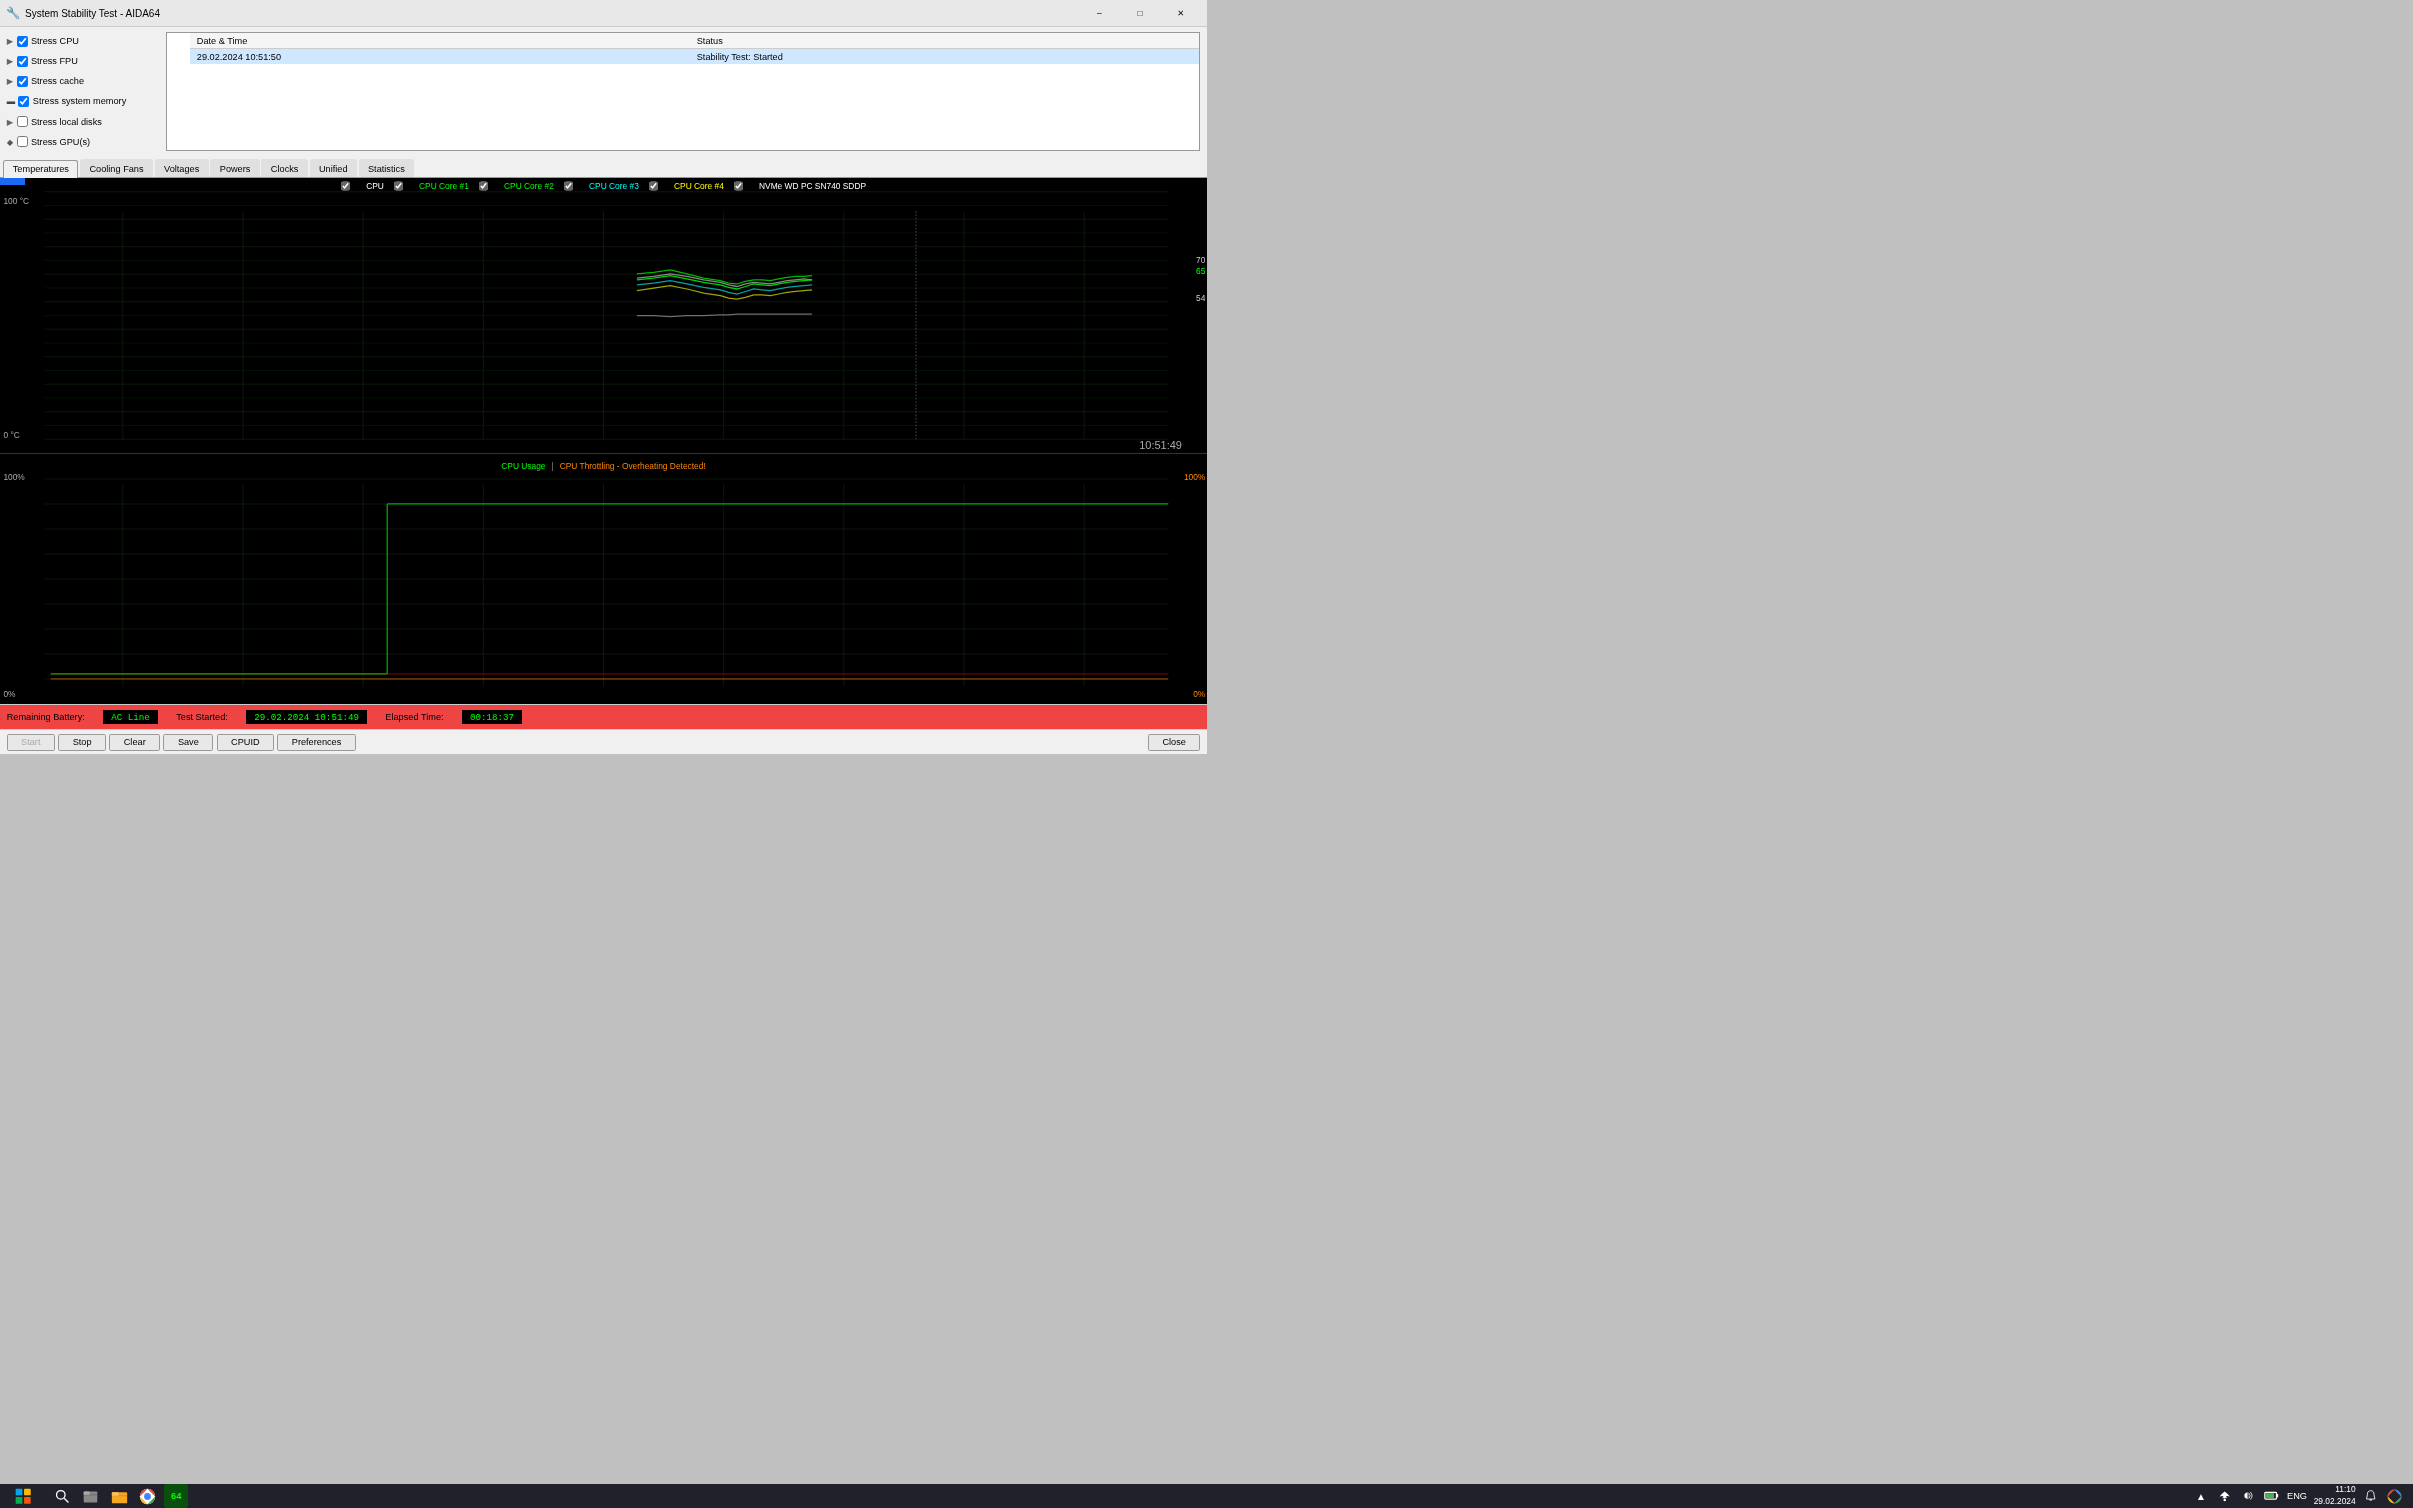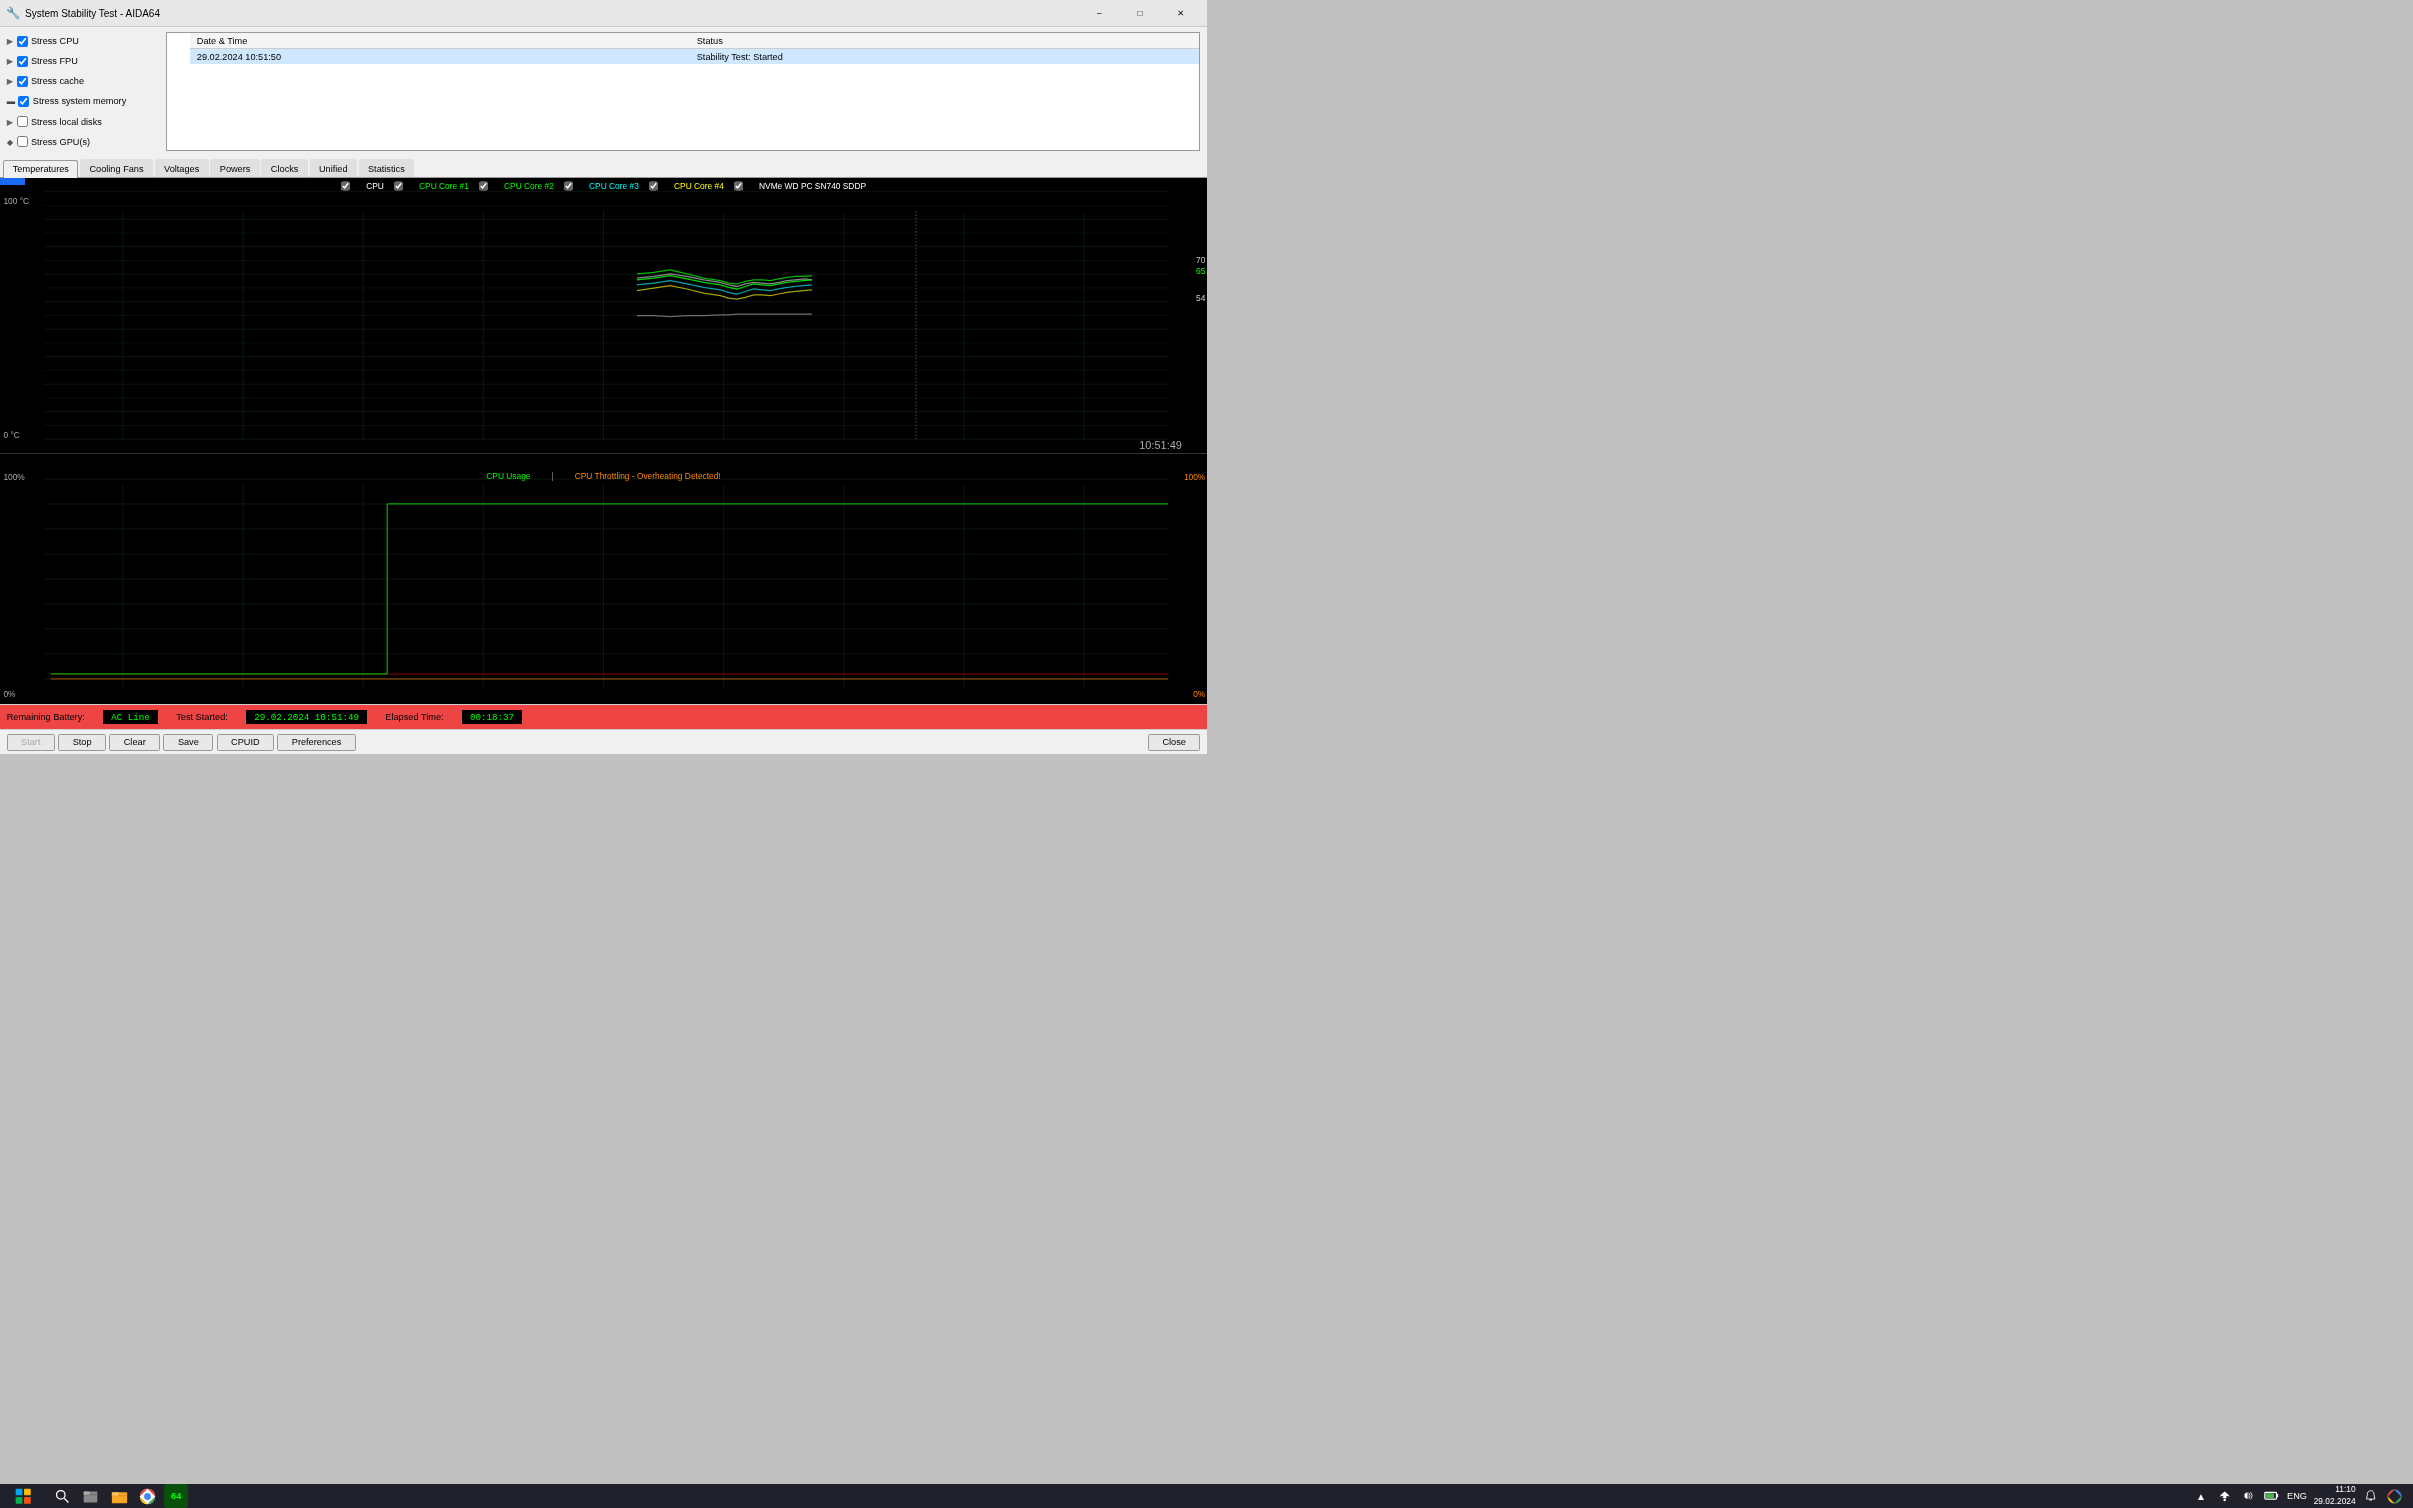--- a/index.html
+++ b/index.html
@@ -248,26 +248,26 @@
     #cpu-chart-container {
       flex: 1;
       background: #000;
       position: relative;
       min-height: 151px;
       border-top: 0.8px solid #333;
     }
 
     #cpu-chart-legend {
       position: absolute;
-      top: 17px;
+      top: 7px;
       left: 50%;
       transform: translateX(-50%);
       display: flex;
       align-items: center;
-      gap: 21px;
+      gap: 6px;
       font-size: 8.4px;
       z-index: 10;
     }
     .cpu-usage-label { color: #0f0; }
     .cpu-separator { color: #888; }
     .cpu-throttle-label { color: #f80; }
 
     .cpu-y-top {
       position: absolute;
       left: 3.4px;

